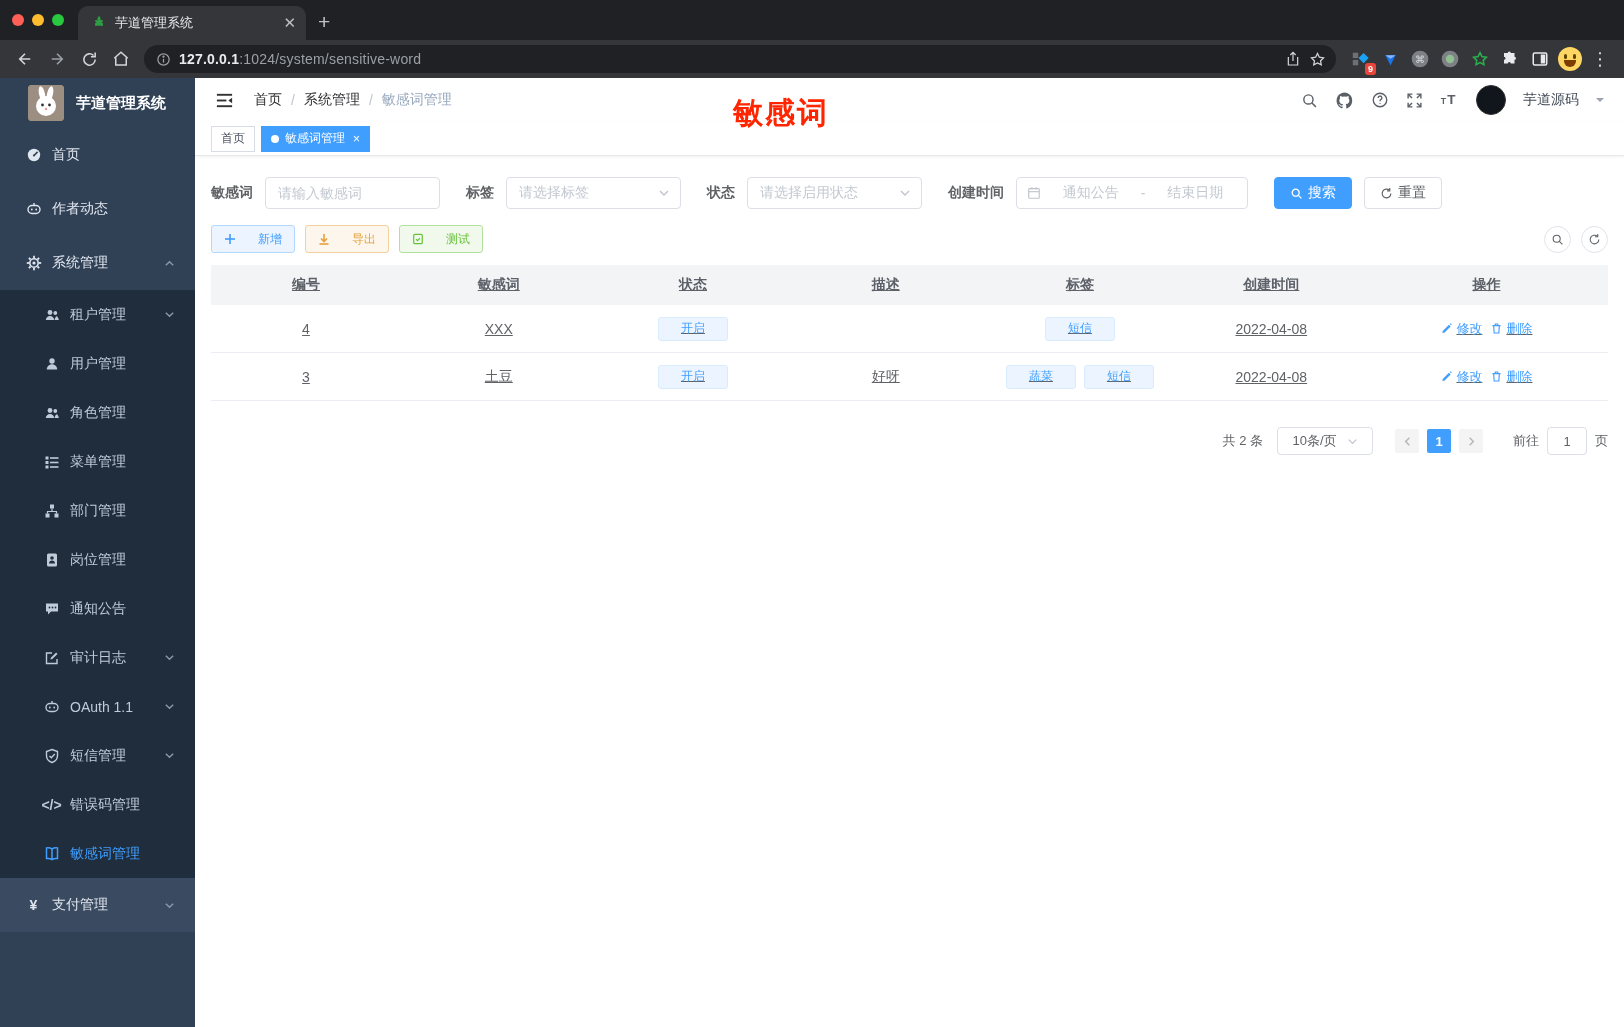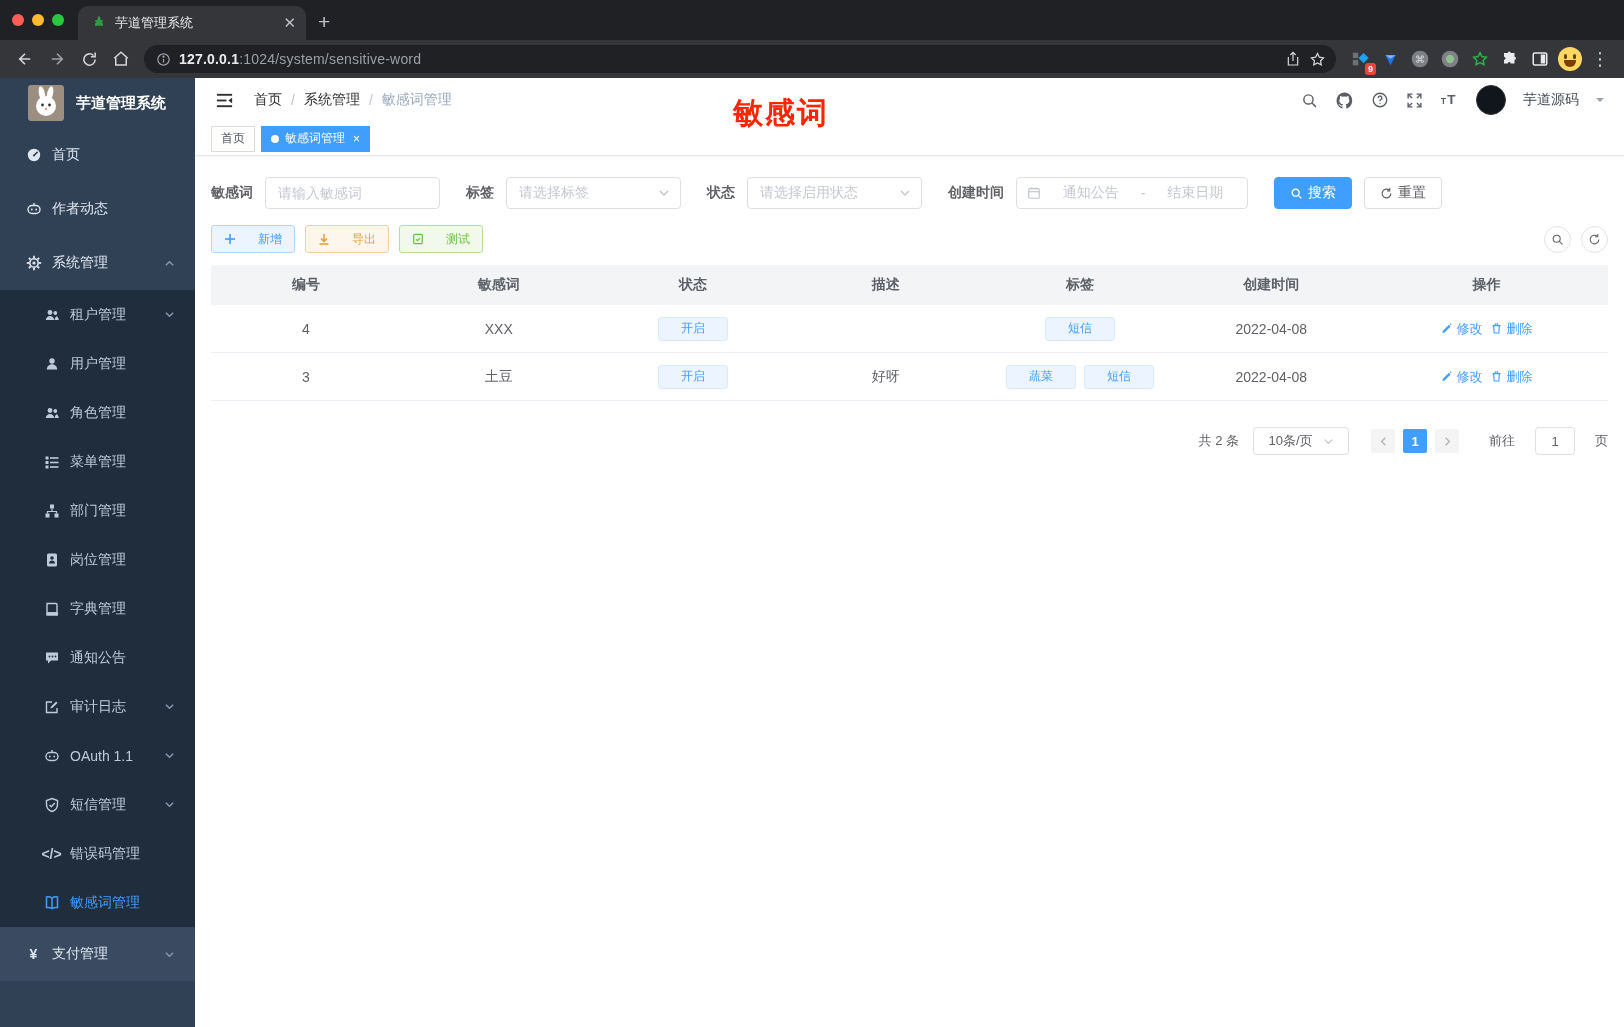--- a/index.html
+++ b/index.html
@@ -101,41 +101,41 @@
   .btn-sm { height:28px; border-radius:3px; font-size:12px; display:inline-flex; align-items:center;
     gap:22px; padding:0 12px; border:1px solid; margin-right:10px; }
   .btn-sm.blue { color:var(--accent,#409eff); background:#ecf5ff; border-color:#b3d8ff; }
   .btn-sm.yellow { color:var(--warning,#e6a23c); background:#fdf6ec; border-color:#f3d19e; }
   .btn-sm.green { color:var(--success,#67c23a); background:#f0f9eb; border-color:#b3e19d; }
   .round-btns { margin-left:auto; display:flex; gap:10px; }
   .rbtn { width:27px; height:27px; border-radius:50%; border:1px solid #e0e3e9; background:#fff;
     display:flex; align-items:center; justify-content:center; color:#5f6368; }
 
   
-  .tbl { width:100%; font-size:14px; color:#606266; }
+  .tbl { width:100%; font-size:14px; color:#606266;text-decoration:underline; }
   .tr { display:flex; align-items:center; }
   .thead { background:#f3f4f6; height:40px; font-weight:700; color:#5c6068; }
   .tbody .tr { height:48px; border-bottom:1px solid #ebeef5; }
   .td { text-align:center; display:flex; align-items:center; justify-content:center; gap:8px; }
   .c0{width:13.6%}.c1{width:14%}.c2{width:13.8%}.c3{width:13.8%}.c4{width:14%}.c5{width:13.4%}.c6{width:17.4%}
   .etag { height:24px; display:inline-flex; align-items:center; padding:0 22px; border-radius:3px;
     background:#ecf5ff; border:1px solid #d9ecff; color:var(--accent,#409eff); font-size:12px; }
   .op { color:var(--accent,#409eff); font-size:13px; display:inline-flex; align-items:center; gap:3px; cursor:default; }
   .op svg { width:13px; height:13px; }
 
   
   .pager { display:flex; align-items:center; justify-content:flex-end; gap:14px;
     margin-top:26px; font-size:13px; color:#606266; }
   .psel { width:96px; height:28px; border:1px solid #dcdfe6; border-radius:4px; display:flex;
     align-items:center; justify-content:center; gap:10px; color:#606266; }
   .pgroup { display:flex; gap:8px; align-items:center; margin-left:8px; }
   .pbtn { width:24px; height:24px; border-radius:2px; background:#f4f4f5; color:#9aa0a8;
     display:flex; align-items:center; justify-content:center; }
   .pbtn.cur { background:var(--accent,#409eff); color:#fff; font-weight:700; }
-  .goto { display:flex; align-items:center; gap:20px; margin-left:16px; }
+  .goto { display:flex; align-items:center; gap:8px; margin-left:16px; }
   .ginp { width:40px; height:28px; border:1px solid #dcdfe6; border-radius:4px; text-align:center;
     font-size:13px; color:#606266; font-family:"Liberation Sans",sans-serif; }
 
   .chev svg { display:block; }
 </style>
 </head>
 <body>
 
 <div class="tabstrip">
   <div class="lights">
@@ -389,30 +389,20 @@
         </div>
         <div class="mi">
           <span class="ic">
             <svg viewBox="0 0 16 16">
                 <rect x="3" y="1.5" width="10" height="13" rx="1.5" fill="currentColor"></rect>
                 <circle cx="8" cy="6" r="1.8" fill="#1f2d3d"></circle>
                 <path d="M5 11.5c0-1.6 1.3-2.9 3-2.9s3 1.3 3 2.9z" fill="#1f2d3d"></path>
               </svg>
             </span>
           <span class="lbl">岗位管理</span>
-        </div>
-        <div class="mi">
-          <span class="ic">
-            <svg viewBox="0 0 16 16" fill="none" stroke="currentColor" stroke-width="1.4">
-                <path d="M3 2.5h9a1 1 0 0 1 1 1V12H5a2 2 0 0 0-2 2z"></path>
-                <path d="M3 14a2 2 0 0 1 2-2h8v2z" fill="currentColor"></path>
-                <circle cx="12.6" cy="12.8" r="1.6" fill="currentColor" stroke="none"></circle>
-              </svg>
-            </span>
-          <span class="lbl">字典管理</span>
         </div>
         <div class="mi">
           <span class="ic">
             <svg viewBox="0 0 16 16" fill="currentColor">
                 <path d="M2 2.5h12v8H7l-3 3v-3H2z"></path>
                 <g fill="#1f2d3d">
                   <circle cx="5.5" cy="6.5" r="0.9"></circle>
                   <circle cx="8.5" cy="6.5" r="0.9"></circle>
                   <circle cx="11.5" cy="6.5" r="0.9"></circle>
                 </g>

